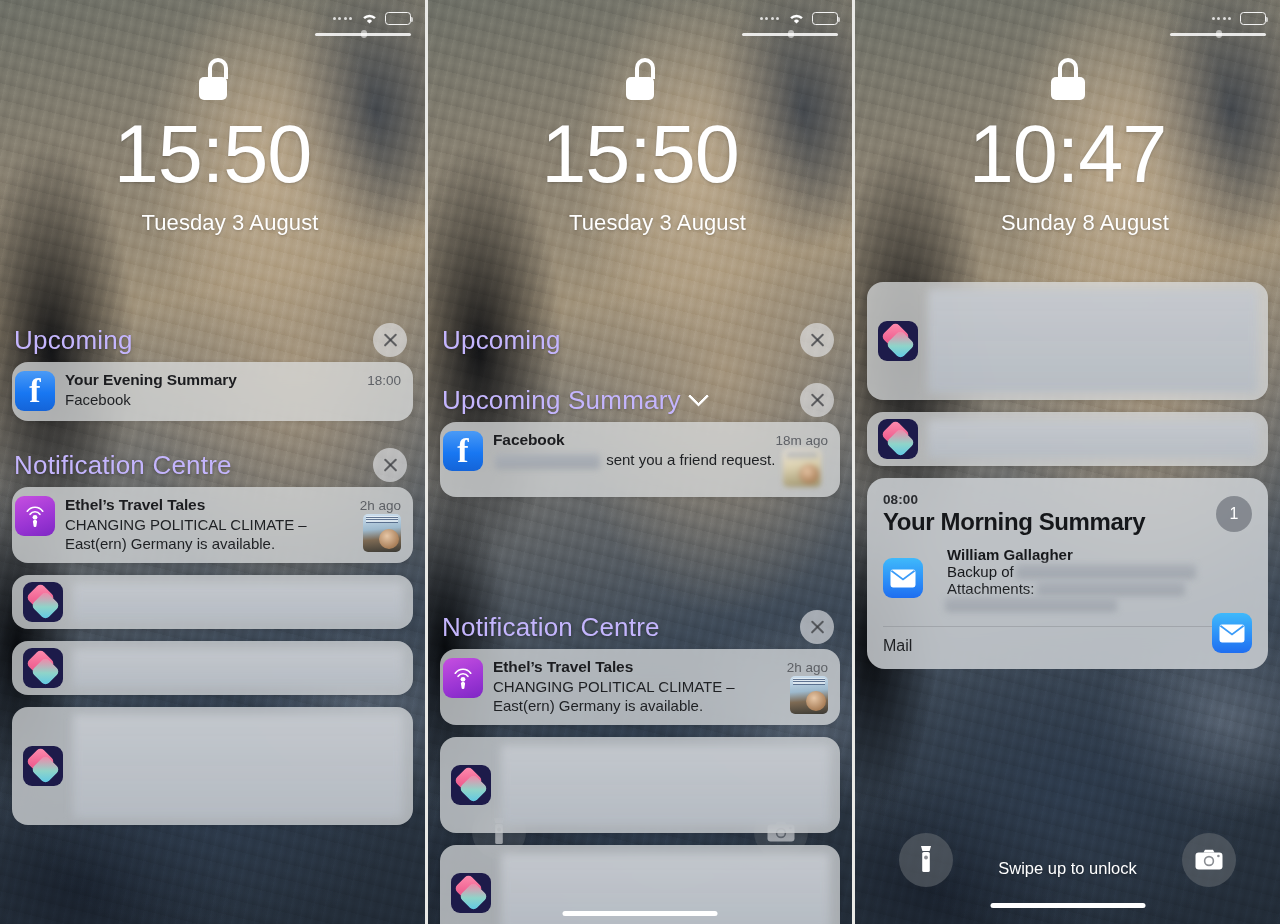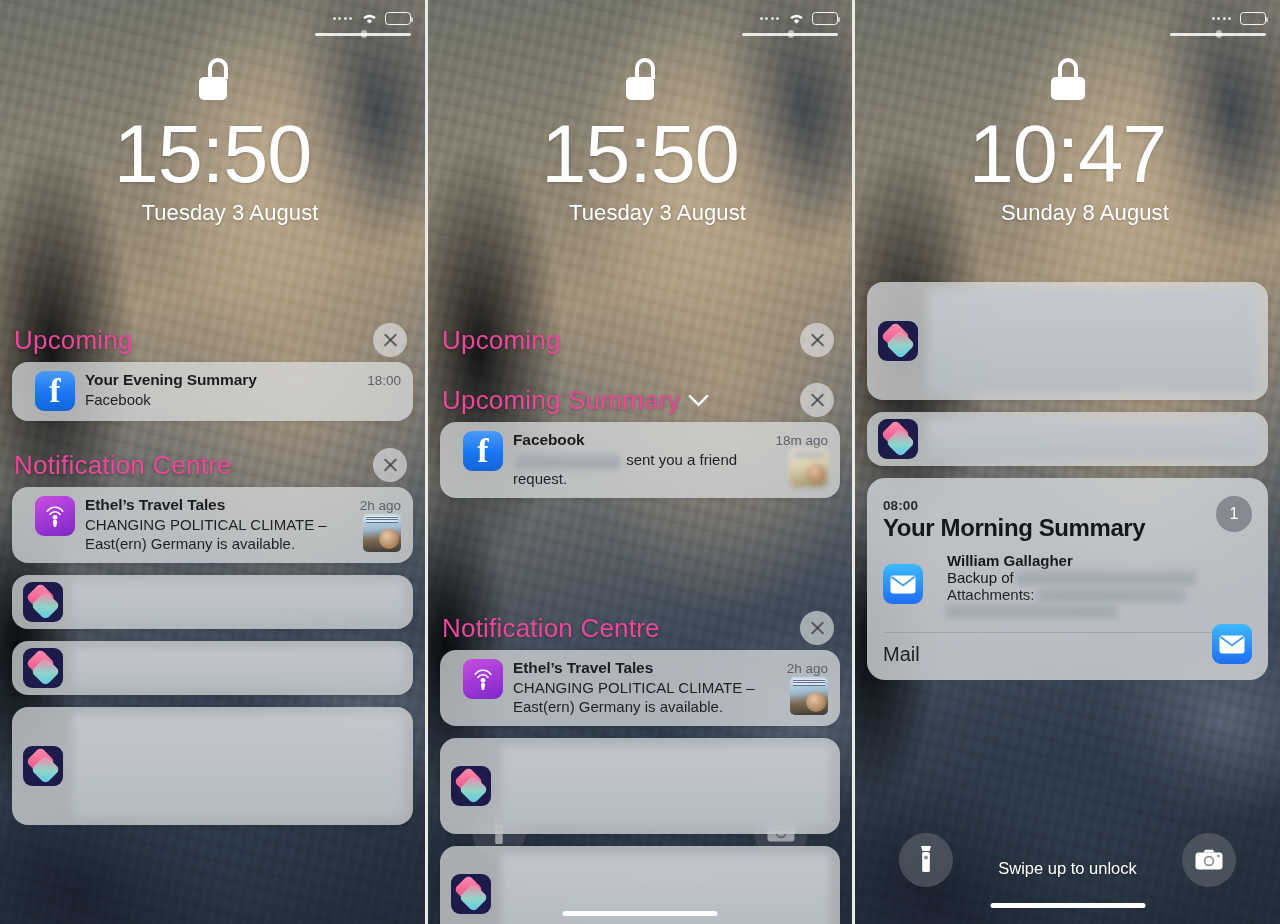--- a/index.html
+++ b/index.html
@@ -104,36 +104,36 @@
   .lock-ico.closed { width: 34px; }
 
   .clock {
     position: absolute; top: 112px; left: 0; right: 0;
     text-align: center; color: #fff; z-index: 6;
     text-shadow: 0 1px 3px rgba(0,0,0,.22);
   }
   .clock .time {
     font-size: 81px; font-weight: 300; letter-spacing: -1px; line-height: 84px;
   }
-  .clock .date { font-size: 22px; font-weight: 400; margin-top: 4px; letter-spacing: .1px; padding-left: 35px; }
+  .clock .date { font-size: 22px; font-weight: 400; margin-top: 14px; letter-spacing: .1px; padding-left: 35px; }
 
   
   .notif-area {
     position: absolute; left: 0; right: 0; top: 318px; bottom: 0;
     z-index: 7; padding: 0 12px;
   }
   .p3 .notif-area { top: 282px; }
 
   .sec-head {
     display:flex; align-items:center; justify-content:space-between;
     padding: 4px 6px 4px 2px;
     height: 44px;
   }
   .sec-head .title {
-    color:#ec4899; font-size: 26px; font-weight: 400; letter-spacing:.2px;
+    color:#c4b5fd; font-size: 26px; font-weight: 400; letter-spacing:.2px;
     text-shadow: 0 1px 3px rgba(0,0,0,.3);
     display:flex; align-items:center; gap:10px;
   }
   .chev {
     display:inline-block; width:15px; height:15px;
     border-right:3px solid #fff; border-bottom:3px solid #fff;
     transform: rotate(45deg) translate(-3px,-3px);
     border-radius: 1px;
   }
   .clear-btn {
@@ -148,21 +148,21 @@
     background: rgba(60,62,66,.75); border-radius:2px;
   }
   .clear-btn .x::before { transform: rotate(45deg); }
   .clear-btn .x::after { transform: rotate(-45deg); }
 
   
   .ncard {
     background: rgba(222,224,226,.72);
     border-radius: 16px;
     margin-bottom: 12px;
-    padding: 9px 12px 10px 23px;
+    padding: 9px 12px 10px 3px;
     display: flex; gap: 10px;
     backdrop-filter: blur(14px);
     box-shadow: 0 1px 5px rgba(0,0,0,.10);
     position: relative;
     overflow: hidden;
   }
   .napp-icon { width: 40px; height: 40px; border-radius: 9px; flex:0 0 auto; }
   .ncard .body { flex:1 1 auto; min-width:0; }
   .ncard .row1 { display:flex; align-items:baseline; justify-content:space-between; gap:8px; }
   .ncard .ntitle { font-size: 15.5px; font-weight: 700; color: #1c1d20; letter-spacing:-.1px; }
@@ -224,21 +224,21 @@
   .ncard.redacted.h1 .blurblock { height: 38px; }
   .ncard.redacted.h2 { height: 96px; padding: 8px 10px 8px 11px; align-items:center; }
   .ncard.redacted.h2 .blurblock { height: 80px; }
   .ncard.redacted.h3 { height: 118px; padding: 8px 10px 8px 11px; align-items:center; }
   .ncard.redacted.h3 .blurblock { height: 104px; }
 
   
   .summary {
     background: rgba(214,217,221,.80);
     border-radius: 18px;
-    padding: 20px 16px 14px 16px;
+    padding: 14px 16px 14px 16px;
     backdrop-filter: blur(16px);
     margin-bottom: 12px;
     position: relative;
   }
   .summary .stime { font-size: 13.5px; font-weight: 700; color:#2a2c30; letter-spacing:.1px; }
   .summary .stitle { font-size: 24px; font-weight: 700; color:#15171a; letter-spacing:-.4px; margin-top:1px; }
   .summary .count {
     position:absolute; right: 16px; top: 18px;
     width: 36px; height: 36px; border-radius: 50%;
     background: rgba(121,126,133,.82);
@@ -251,21 +251,21 @@
   .summary .sender { font-size: 15px; font-weight: 700; color:#16181b; }
   .summary .subj { font-size: 15px; font-weight: 400; color:#16181b; display:flex; align-items:center; gap:0; }
   .summary .attach { font-size: 15px; color:#1e2023; display:flex; align-items:center; }
   .redline {
     display:inline-block; height: 15px; border-radius:3px; margin: 0 2px;
     background: linear-gradient(180deg, rgba(172,177,184,.95), rgba(158,164,172,.92));
     filter: blur(3px); vertical-align: middle;
   }
   .summary .divider { height:1px; background: rgba(120,124,130,.35); margin: 14px 0 10px 0; }
   .summary .more { font-size: 15.5px; font-weight:700; color:#16181b; }
-  .summary .moresub { font-size: 20px; color:#1e2023; margin-top:4px; }
+  .summary .moresub { font-size: 16px; color:#1e2023; margin-top:4px; }
   .summary .moreico {
     position:absolute; right: 16px; bottom: 16px; width: 40px; height: 40px; border-radius: 9px;
   }
 
   
   .bottom-tools {
     position:absolute; left:0; right:0; bottom: 36px; height: 56px; z-index: 5;
     display:flex; align-items:center; justify-content:space-between; padding: 0 44px;
   }
   .tool {

